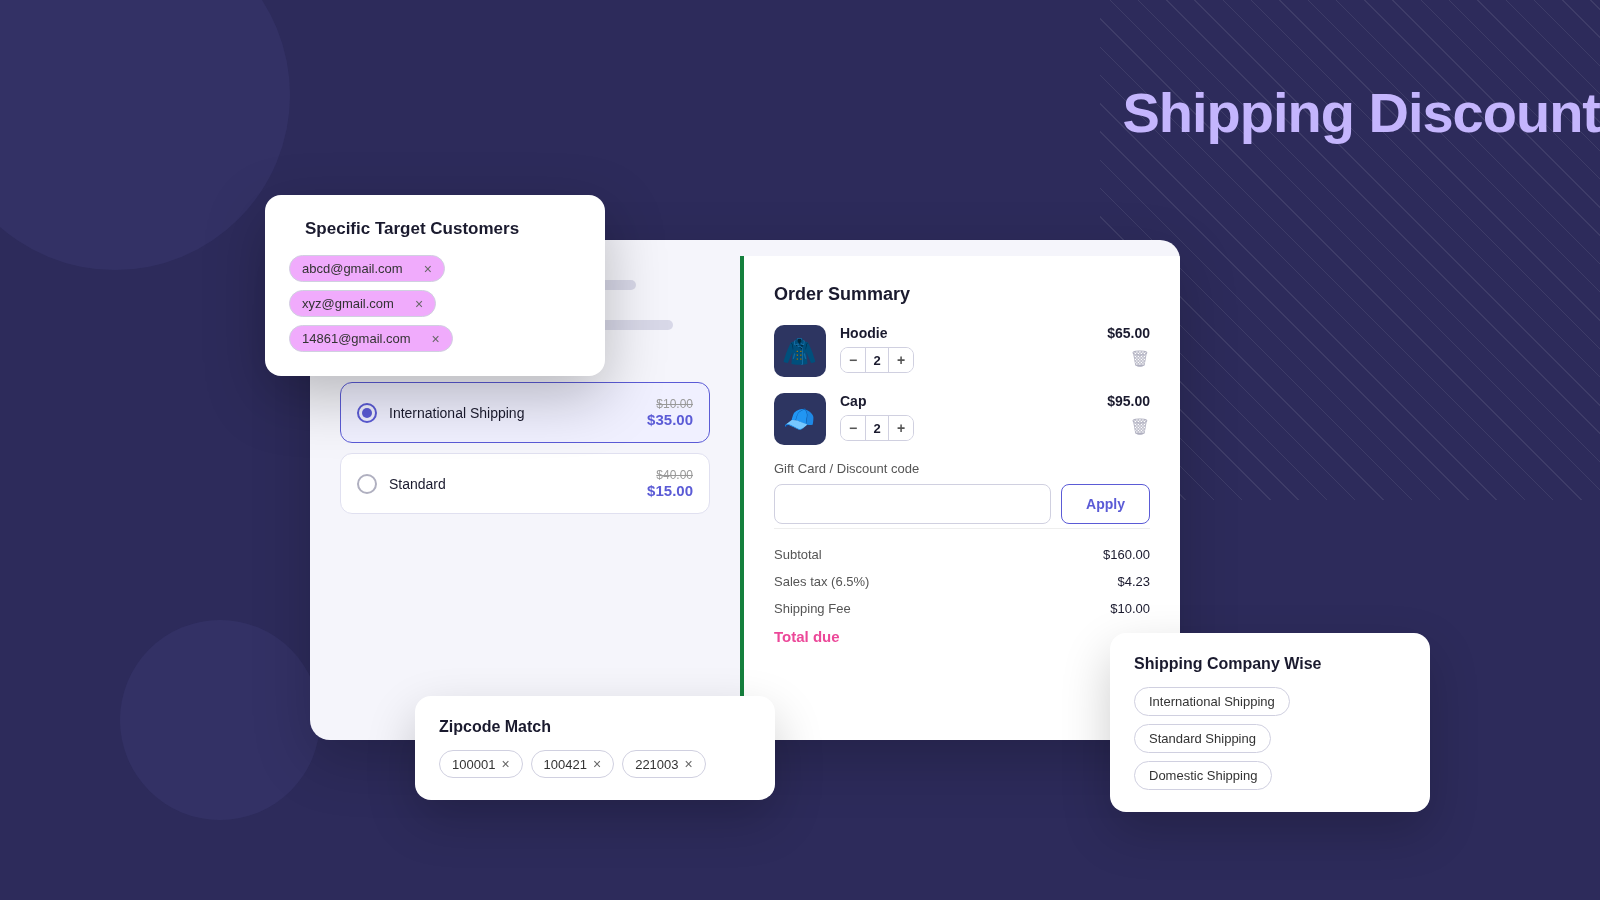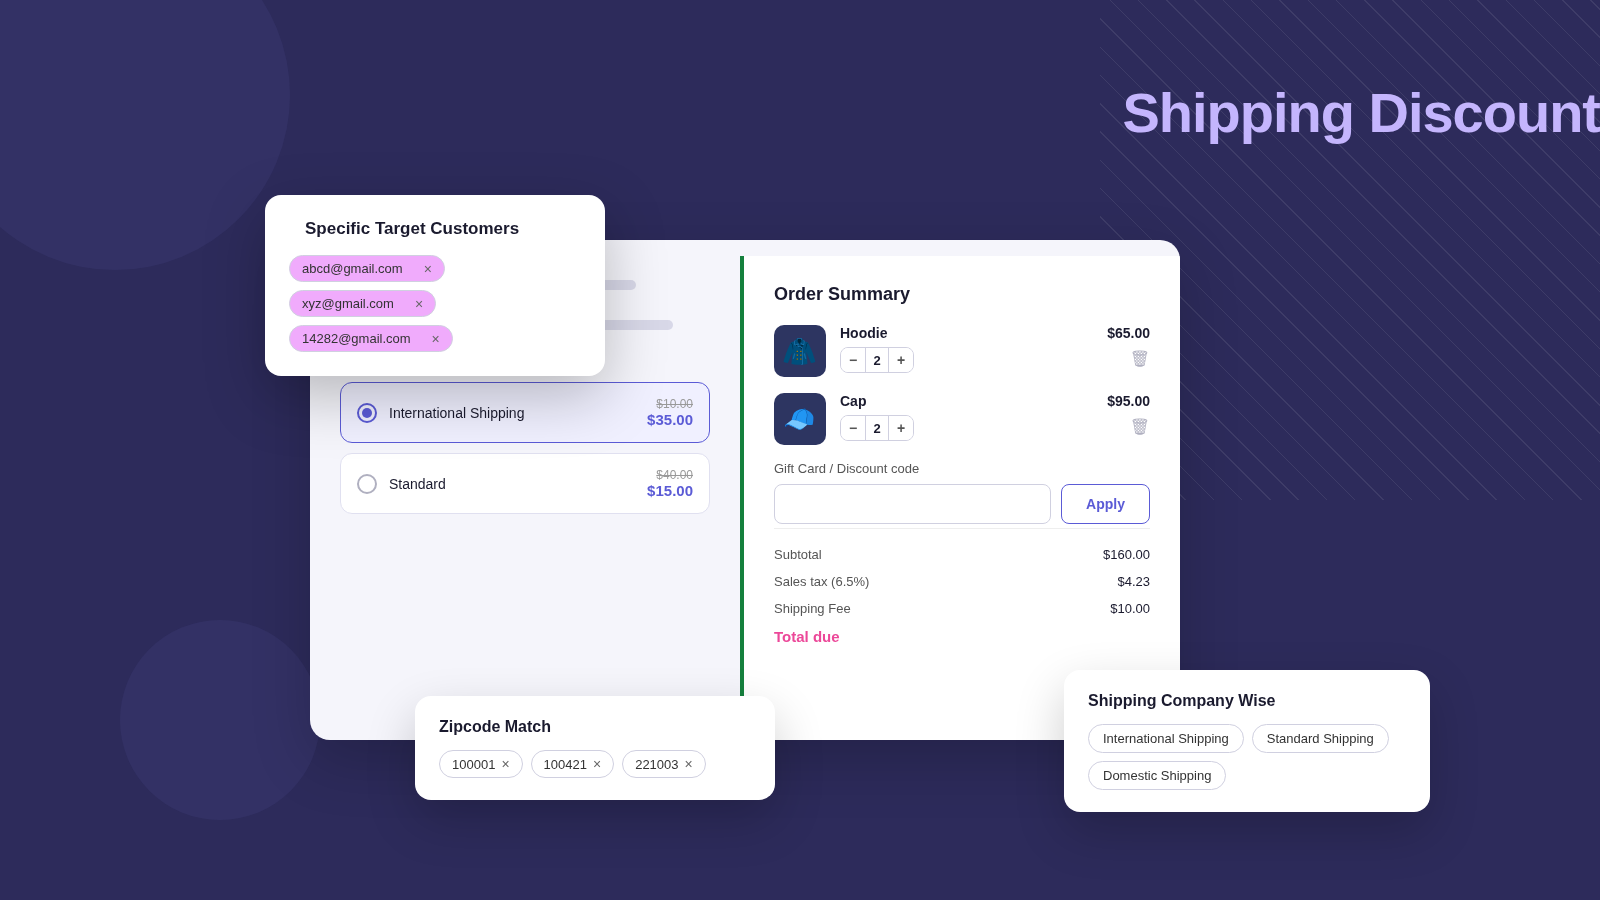--- a/index.html
+++ b/index.html
@@ -380,21 +380,21 @@
       cursor: pointer;
       color: #666;
       font-size: 14px;
     }
 
     
     .shipping-company-card {
       position: absolute;
       bottom: 88px;
       right: 170px;
-      width: 366px;
+      width: 320px;
       background: #ffffff;
       border-radius: 16px;
       padding: 22px 24px;
       box-shadow: 0 20px 50px rgba(0,0,0,0.2);
       z-index: 10;
     }
     .shipping-company-card h3 {
       font-size: 16px;
       font-weight: 700;
       color: #1a1a2e;
@@ -428,21 +428,21 @@
   <div class="email-tags">
     <div class="email-tag">
       <span>abcd@gmail.com</span>
       <span class="remove">×</span>
     </div>
     <div class="email-tag">
       <span>xyz@gmail.com</span>
       <span class="remove">×</span>
     </div>
     <div class="email-tag">
-      <span>14282@gmail.com</span>
+      <span>14861@gmail.com</span>
       <span class="remove">×</span>
     </div>
   </div>
 </div>
 
 <div class="checkout-card">
 
   <div class="checkout-left">
 
     <div class="skeleton-line w80"></div>

